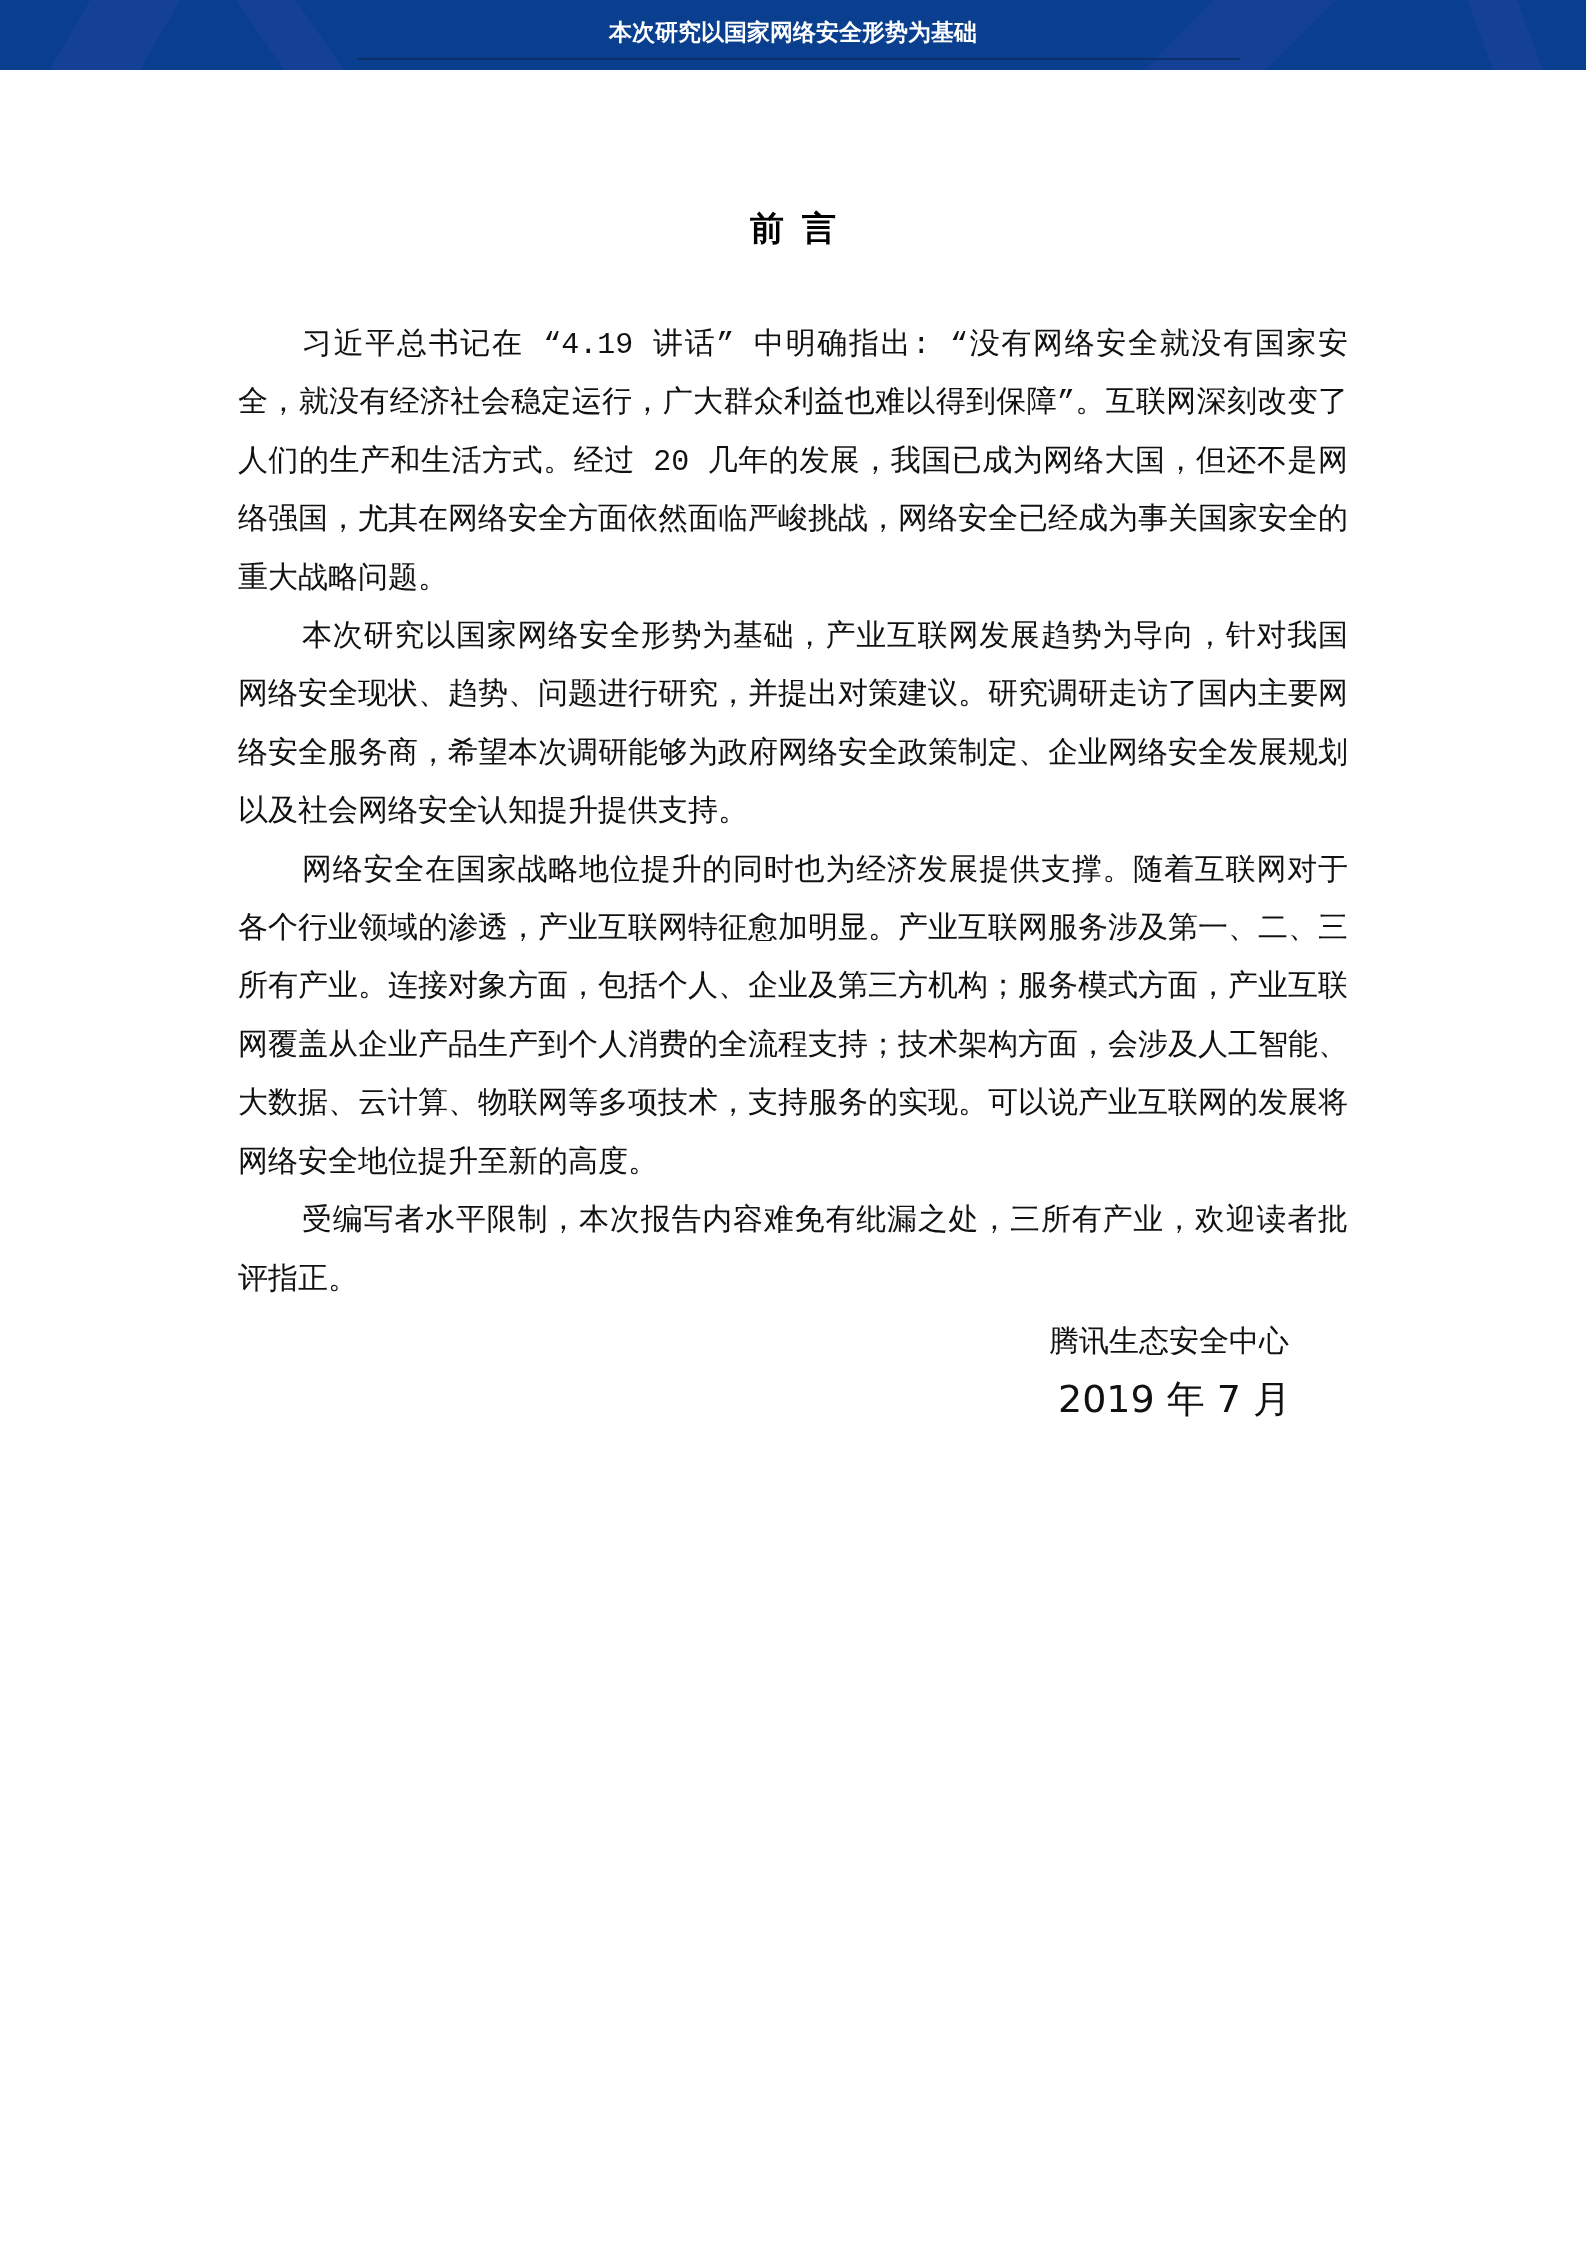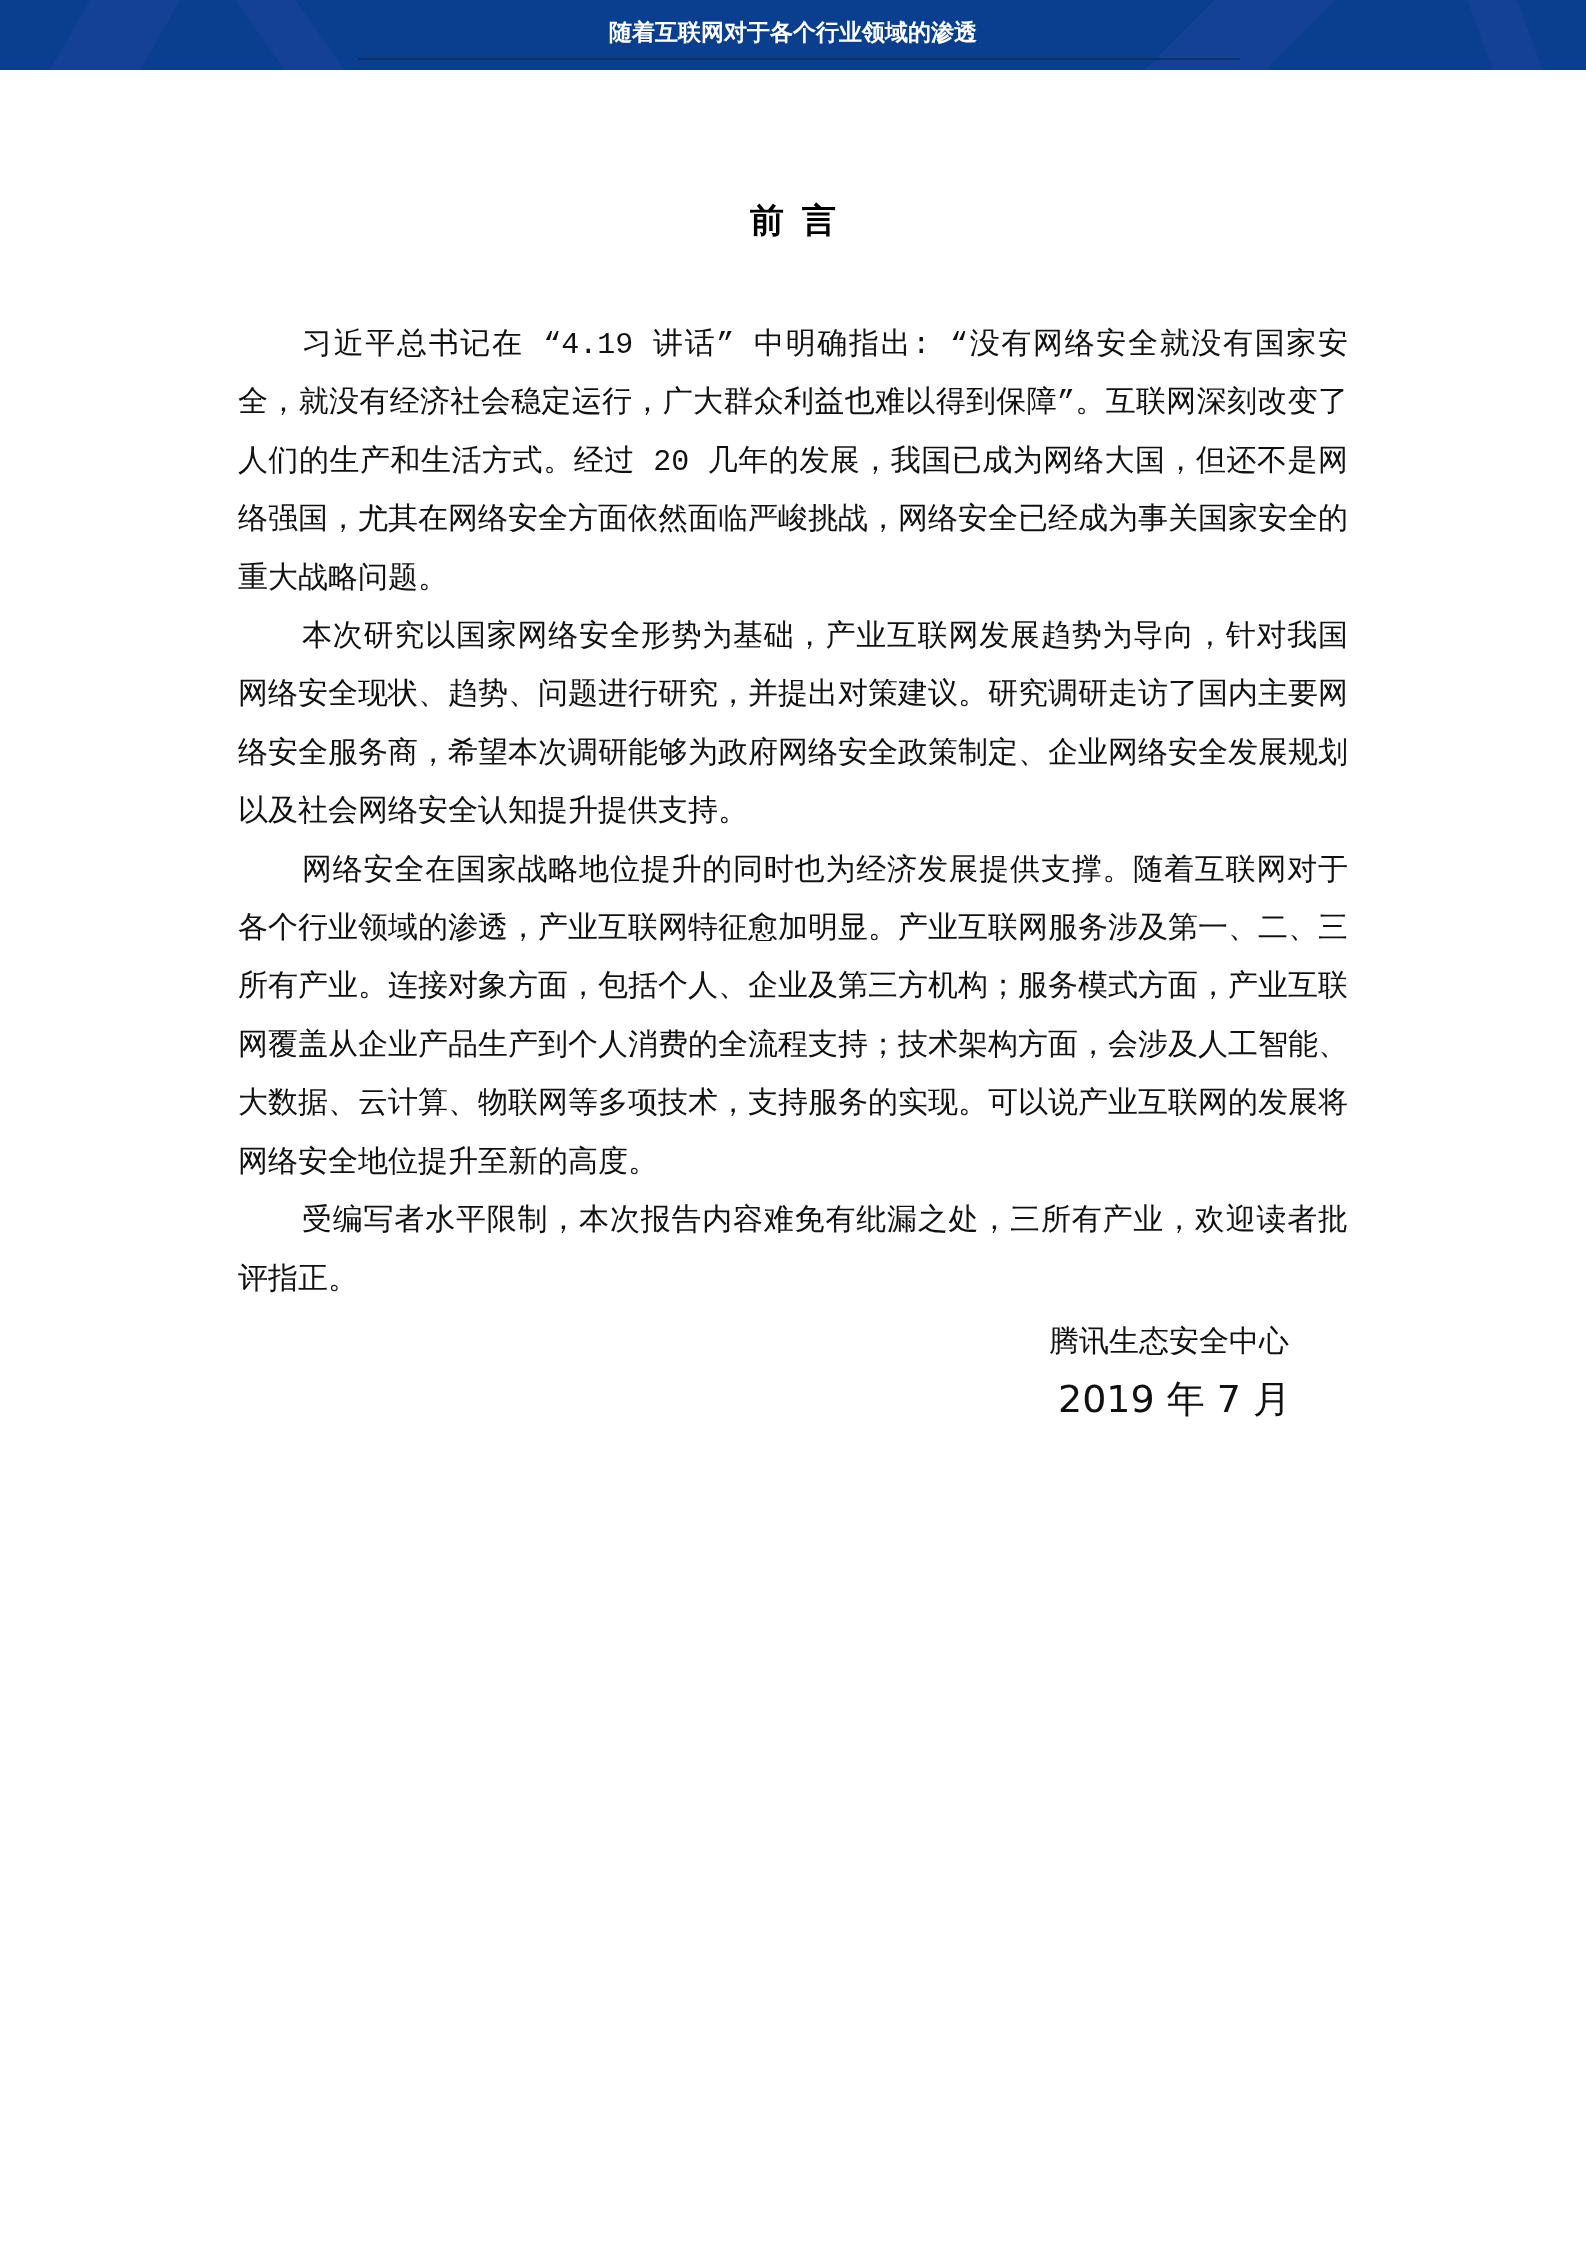--- a/index.html
+++ b/index.html
@@ -97,25 +97,25 @@
   }
 </style>
 </head>
 <body>
 
 <div class="header">
   <div class="deco d1"></div>
   <div class="deco d2"></div>
   <div class="deco d3"></div>
   <div class="deco d4"></div>
-  <div class="header-title">随着互联网对于各个行业领域的渗透</div>
+  <div class="header-title">本次研究以国家网络安全形势为基础</div>
   <div class="header-rule"></div>
 </div>
 
-<h1 class="page-title" style="margin:0;">前言</h1>
+<h1 class="page-title" style="margin:8px;">前言</h1>
 
 <div class="body-text">
   <p>习近平总书记在 “4.19 讲话” 中明确指出: “没有网络安全就没有国家安全，就没有经济社会稳定运行，广大群众利益也难以得到保障”。互联网深刻改变了人们的生产和生活方式。经过 20 几年的发展，我国已成为网络大国，但还不是网络强国，尤其在网络安全方面依然面临严峻挑战，网络安全已经成为事关国家安全的重大战略问题。</p>
   <p>本次研究以国家网络安全形势为基础，产业互联网发展趋势为导向，针对我国网络安全现状、趋势、问题进行研究，并提出对策建议。研究调研走访了国内主要网络安全服务商，希望本次调研能够为政府网络安全政策制定、企业网络安全发展规划以及社会网络安全认知提升提供支持。</p>
   <p>网络安全在国家战略地位提升的同时也为经济发展提供支撑。随着互联网对于各个行业领域的渗透，产业互联网特征愈加明显。产业互联网服务涉及第一、二、三所有产业。连接对象方面，包括个人、企业及第三方机构；服务模式方面，产业互联网覆盖从企业产品生产到个人消费的全流程支持；技术架构方面，会涉及人工智能、大数据、云计算、物联网等多项技术，支持服务的实现。可以说产业互联网的发展将网络安全地位提升至新的高度。</p>
   <p>受编写者水平限制，本次报告内容难免有纰漏之处，三所有产业，欢迎读者批评指正。</p>
 </div>
 
 <div class="signature">腾讯生态安全中心</div>
 <div class="date">2019 年 7 月</div>

